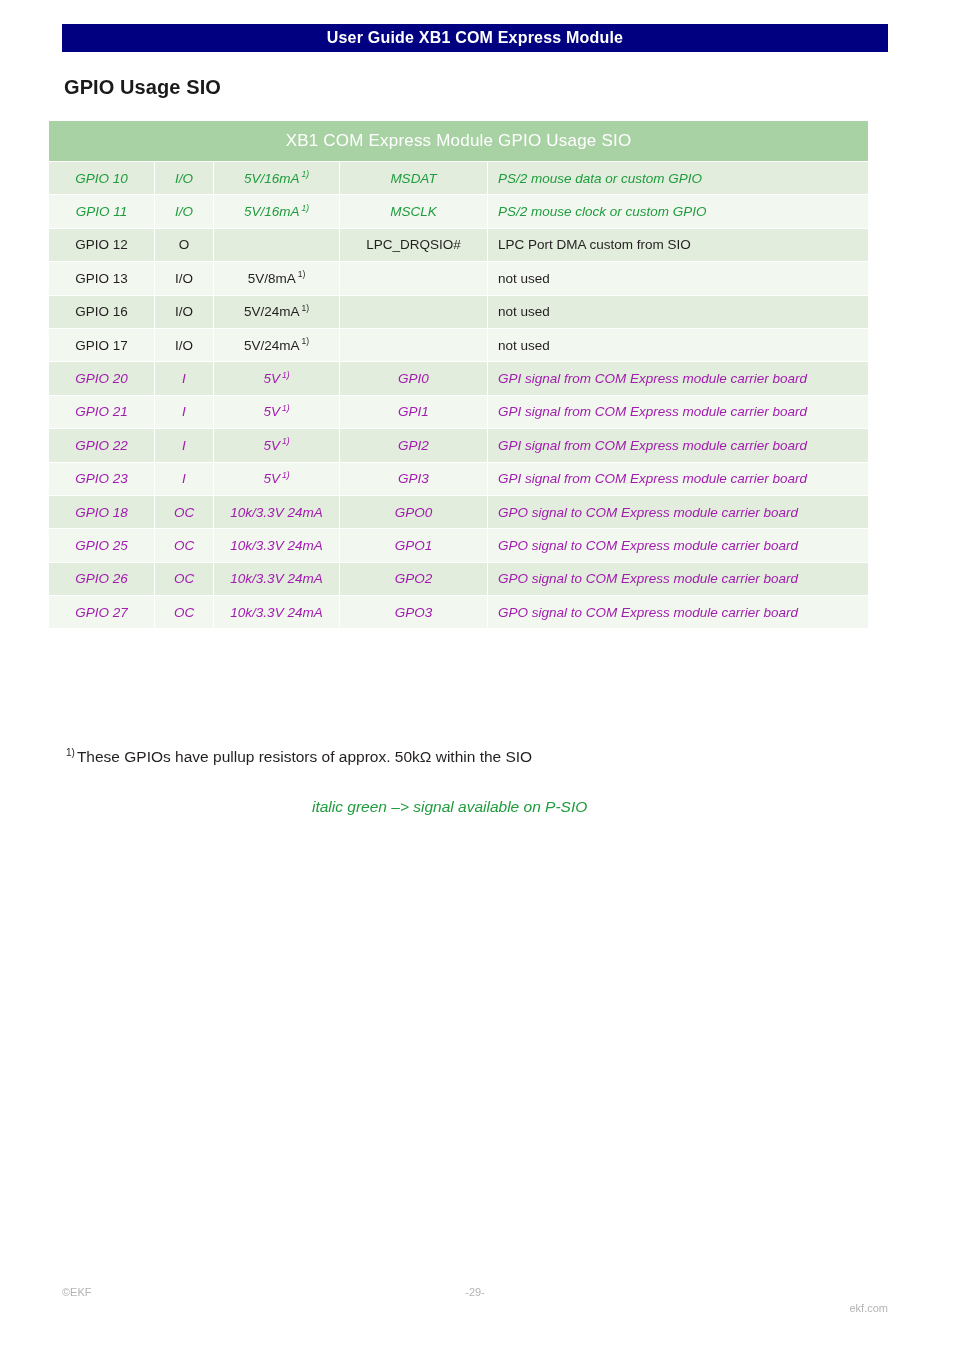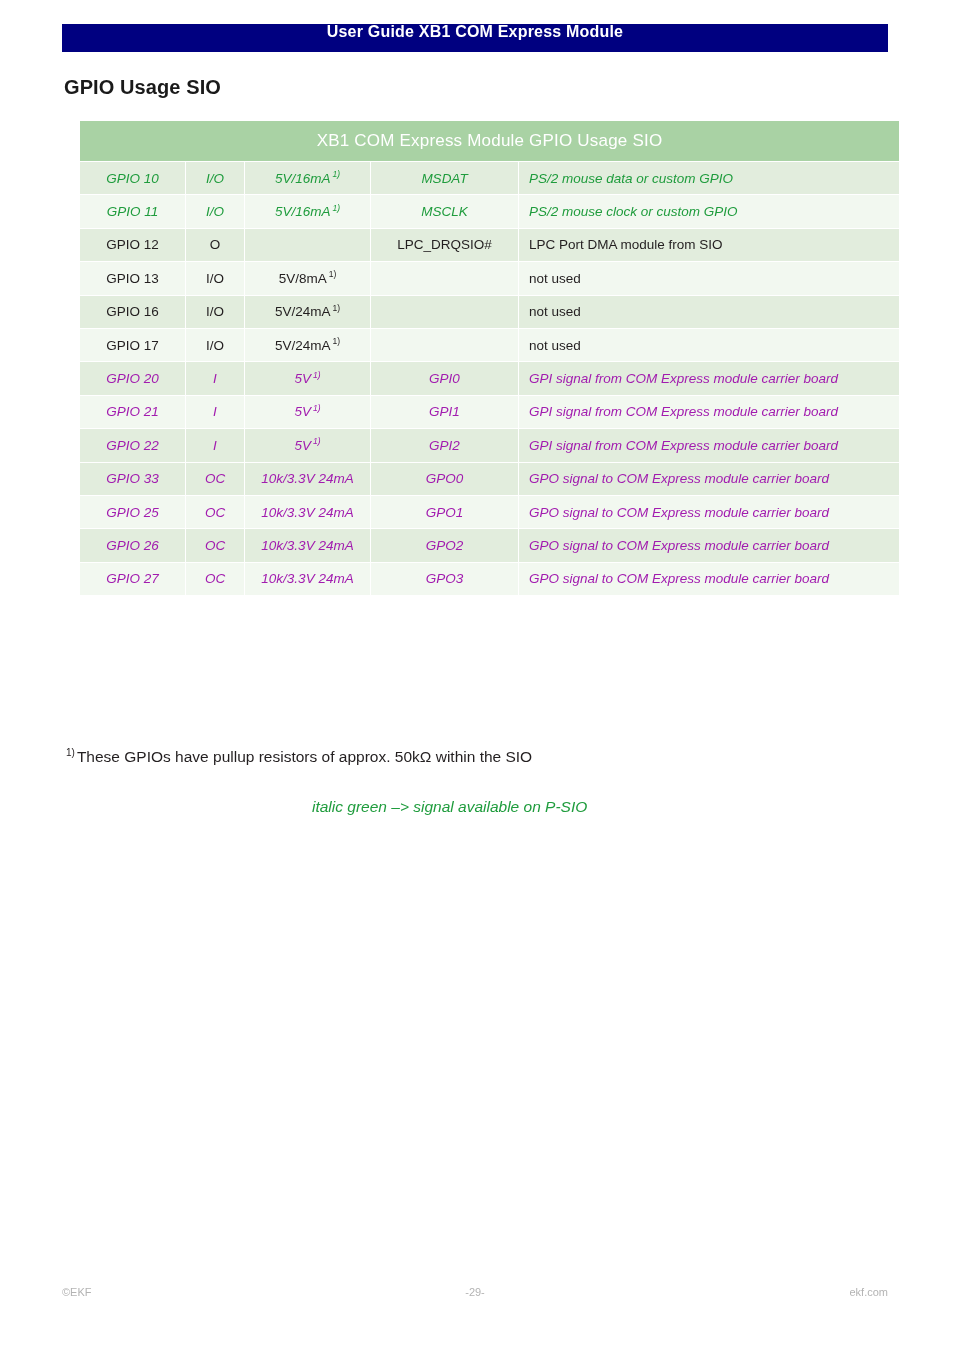--- a/index.html
+++ b/index.html
@@ -18,20 +18,21 @@
 
   
   .page-banner {
     position: absolute;
     left: 62px;
     top: 24px;
     width: 826px;
     height: 28px;
     background: #000080;
     display: flex;
+    align-items: center;
     justify-content: center;
   }
   .page-banner-title {
     color: #ffffff;
     font-size: 16px;
     font-weight: bold;
     letter-spacing: 0.2px;
     line-height: 1;
   }
 
@@ -42,21 +43,21 @@
     top: 76px;
     font-size: 20px;
     font-weight: bold;
     color: #1a1a1a;
     letter-spacing: 0.1px;
   }
 
   
   .gpio-table-wrap {
     position: absolute;
-    left: 79px;
+    left: 48px;
     top: 120px;
     width: 820px;
   }
   table.gpio-table {
     border-collapse: collapse;
     width: 820px;
     table-layout: fixed;
   }
   table.gpio-table col.c-gpio     { width: 106px; }
   table.gpio-table col.c-type     { width: 59px;  }
@@ -142,21 +143,21 @@
     position: absolute;
     left: 62px;
     top: 1286px;
     width: 826px;
     height: 16px;
     font-size: 11px;
     color: #b3b3b3;
   }
   .page-footer .f-left   { position: absolute; left: 0; top: 0; }
   .page-footer .f-center { position: absolute; left: 0; right: 0; top: 0; text-align: center; }
-  .page-footer .f-right  { position: absolute; right: 0; top: 0; }
+  .page-footer .f-right  { position: absolute; right: 0; top: 16px; }
 </style>
 </head>
 <body>
 
 <div class="page-banner">
   <span class="page-banner-title">User Guide XB1 COM Express Module</span>
 </div>
 
 <div class="section-title">GPIO Usage SIO</div>
 
@@ -187,21 +188,21 @@
           <td>I/O</td>
           <td><span>5V/16mA</span><span class="sup">1)</span></td>
           <td>MSCLK</td>
           <td class="desc">PS/2 mouse clock or custom GPIO</td>
         </tr>
         <tr class="shade-a row-plain">
           <td>GPIO 12</td>
           <td>O</td>
           <td><span></span></td>
           <td>LPC_DRQSIO#</td>
-          <td class="desc">LPC Port DMA module from SIO</td>
+          <td class="desc">LPC Port DMA custom from SIO</td>
         </tr>
         <tr class="shade-b row-plain">
           <td>GPIO 13</td>
           <td>I/O</td>
           <td><span>5V/8mA</span><span class="sup">1)</span></td>
           <td></td>
           <td class="desc">not used</td>
         </tr>
         <tr class="shade-a row-plain">
           <td>GPIO 16</td>
@@ -231,22 +232,29 @@
           <td>GPI1</td>
           <td class="desc">GPI signal from COM Express module carrier board</td>
         </tr>
         <tr class="shade-a row-blue">
           <td>GPIO 22</td>
           <td>I</td>
           <td><span>5V</span><span class="sup">1)</span></td>
           <td>GPI2</td>
           <td class="desc">GPI signal from COM Express module carrier board</td>
         </tr>
-        <tr class="shade-a row-blue">
-          <td>GPIO 33</td>
+        <tr class="shade-b row-blue">
+          <td>GPIO 23</td>
+          <td>I</td>
+          <td><span>5V</span><span class="sup">1)</span></td>
+          <td>GPI3</td>
+          <td class="desc">GPI signal from COM Express module carrier board</td>
+        </tr>
+        <tr class="shade-a row-blue">
+          <td>GPIO 18</td>
           <td>OC</td>
           <td><span>10k/3.3V 24mA</span></td>
           <td>GPO0</td>
           <td class="desc">GPO signal to COM Express module carrier board</td>
         </tr>
         <tr class="shade-b row-blue">
           <td>GPIO 25</td>
           <td>OC</td>
           <td><span>10k/3.3V 24mA</span></td>
           <td>GPO1</td>

